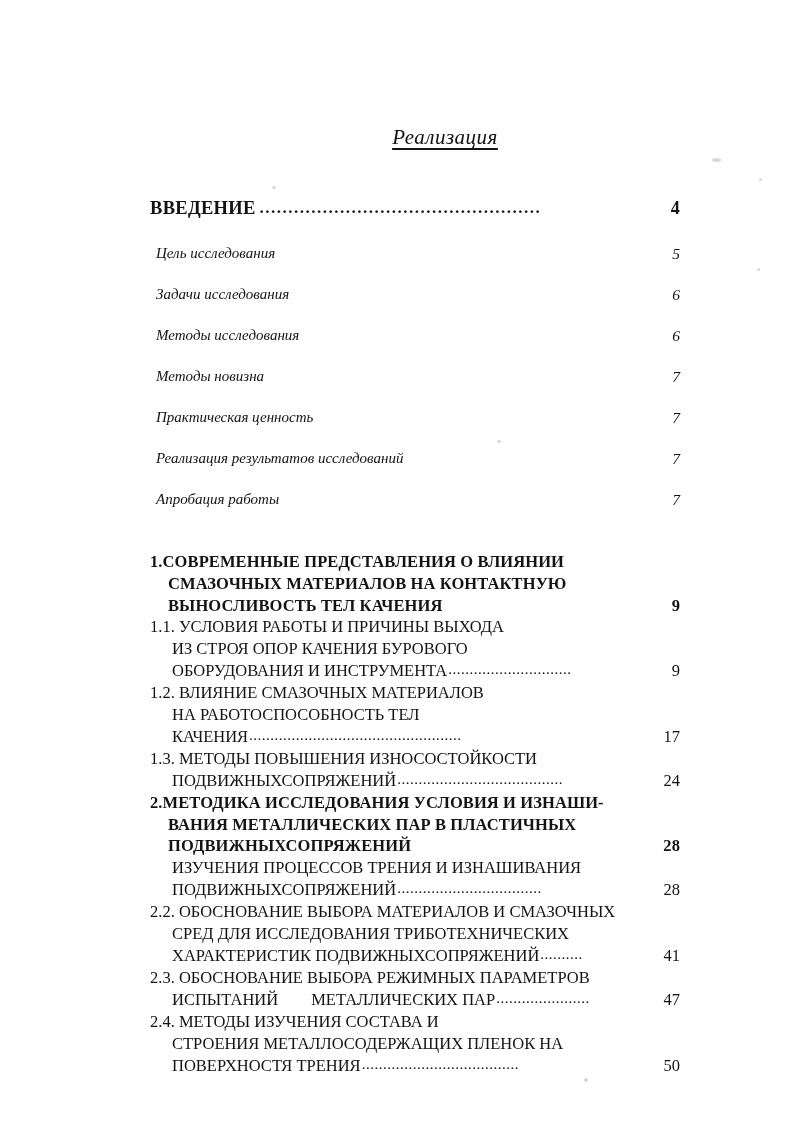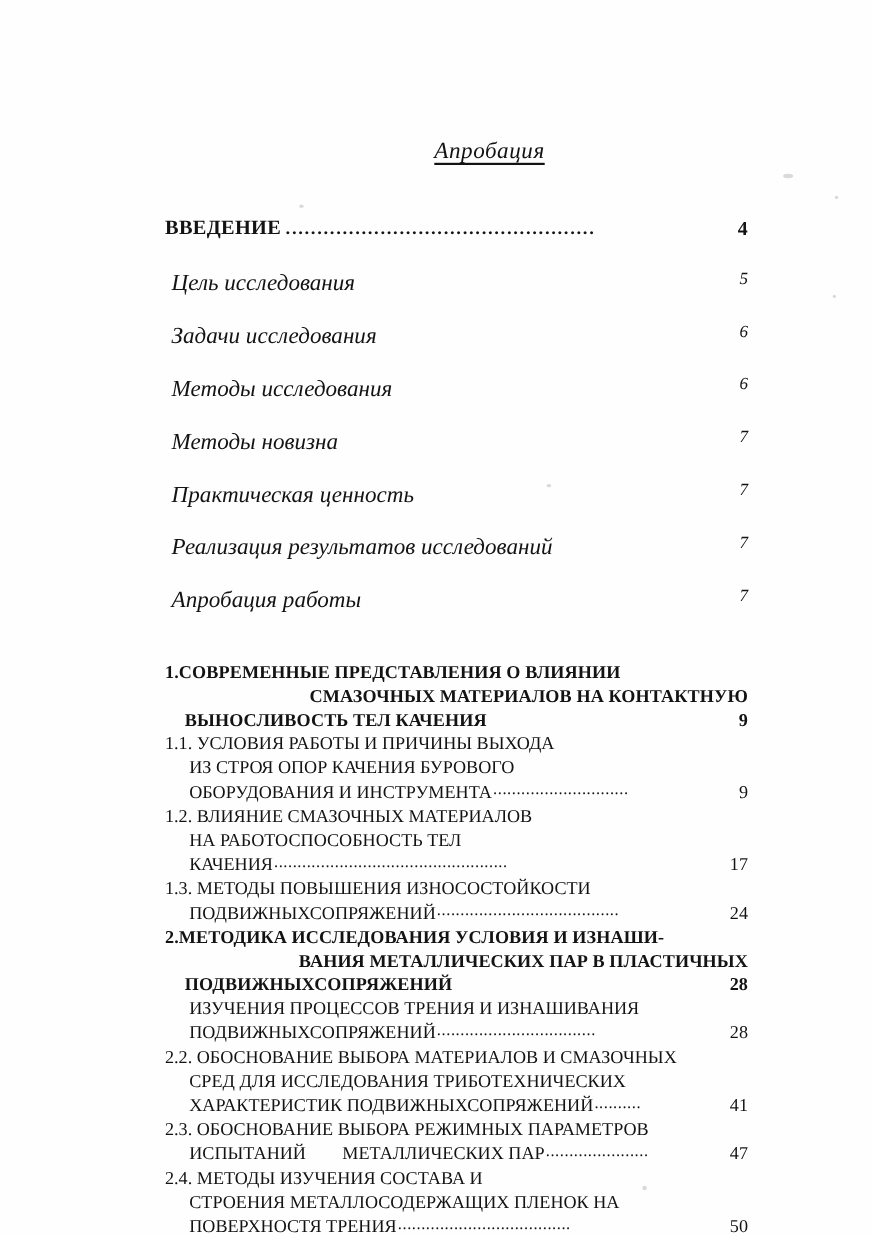--- a/index.html
+++ b/index.html
@@ -58,21 +58,21 @@
     font-weight: bold;
     font-size: 18.5px;
     letter-spacing: .3px;
     margin-bottom: 26px;
   }
   .fm-label {
     white-space: nowrap;
   }
   .fm-row.sub .fm-label {
     font-style: italic;
-    font-size: 21px;
+    font-size: 15px;
     padding-left: 6px;
   }
   .fm-dots {
     flex: 1;
     overflow: hidden;
     white-space: nowrap;
     letter-spacing: 1.5px;
     margin: 0 4px;
     font-size: 17px;
   }
@@ -102,21 +102,21 @@
   }
   .ch-line {
     display: flex;
     align-items: baseline;
     line-height: 1.32;
   }
   .ch-num {
     white-space: pre;
   }
   .ch-txt { white-space: pre; }
-  .ch-indent { padding-left: 18px; justify-content: flex-end; }
+  .ch-indent { padding-left: 18px; }
 
   .sec-line {
     display: flex;
     align-items: flex-start;
     font-size: 16.5px;
     line-height: 1.33;
   }
   .sec-text { white-space: pre; }
   .sec-indent { padding-left: 22px; }
   .dots {
@@ -143,21 +143,21 @@
 
   <span class="speck" style="left:712px; top:158px; width:9px; height:4px;"></span>
   <span class="speck" style="left:759px; top:178px; width:3px; height:3px;"></span>
   <span class="speck" style="left:757px; top:268px; width:3px; height:3px;"></span>
   <span class="speck" style="left:272px; top:186px; width:4px; height:3px;"></span>
   <span class="speck" style="left:497px; top:440px; width:4px; height:3px;"></span>
   <span class="speck" style="left:584px; top:1078px; width:4px; height:4px;"></span>
 
   <div class="content">
 
-    <div class="doc-title">Апробация</div>
+    <div class="doc-title">Реализация</div>
 
     <div>
 
       <div class="fm-row intro">
         <span class="fm-label">ВВЕДЕНИЕ</span>
         <span class="fm-dots">.................................................</span>
         <span class="fm-page">4</span>
       </div>
 
       <div class="fm-row sub">

